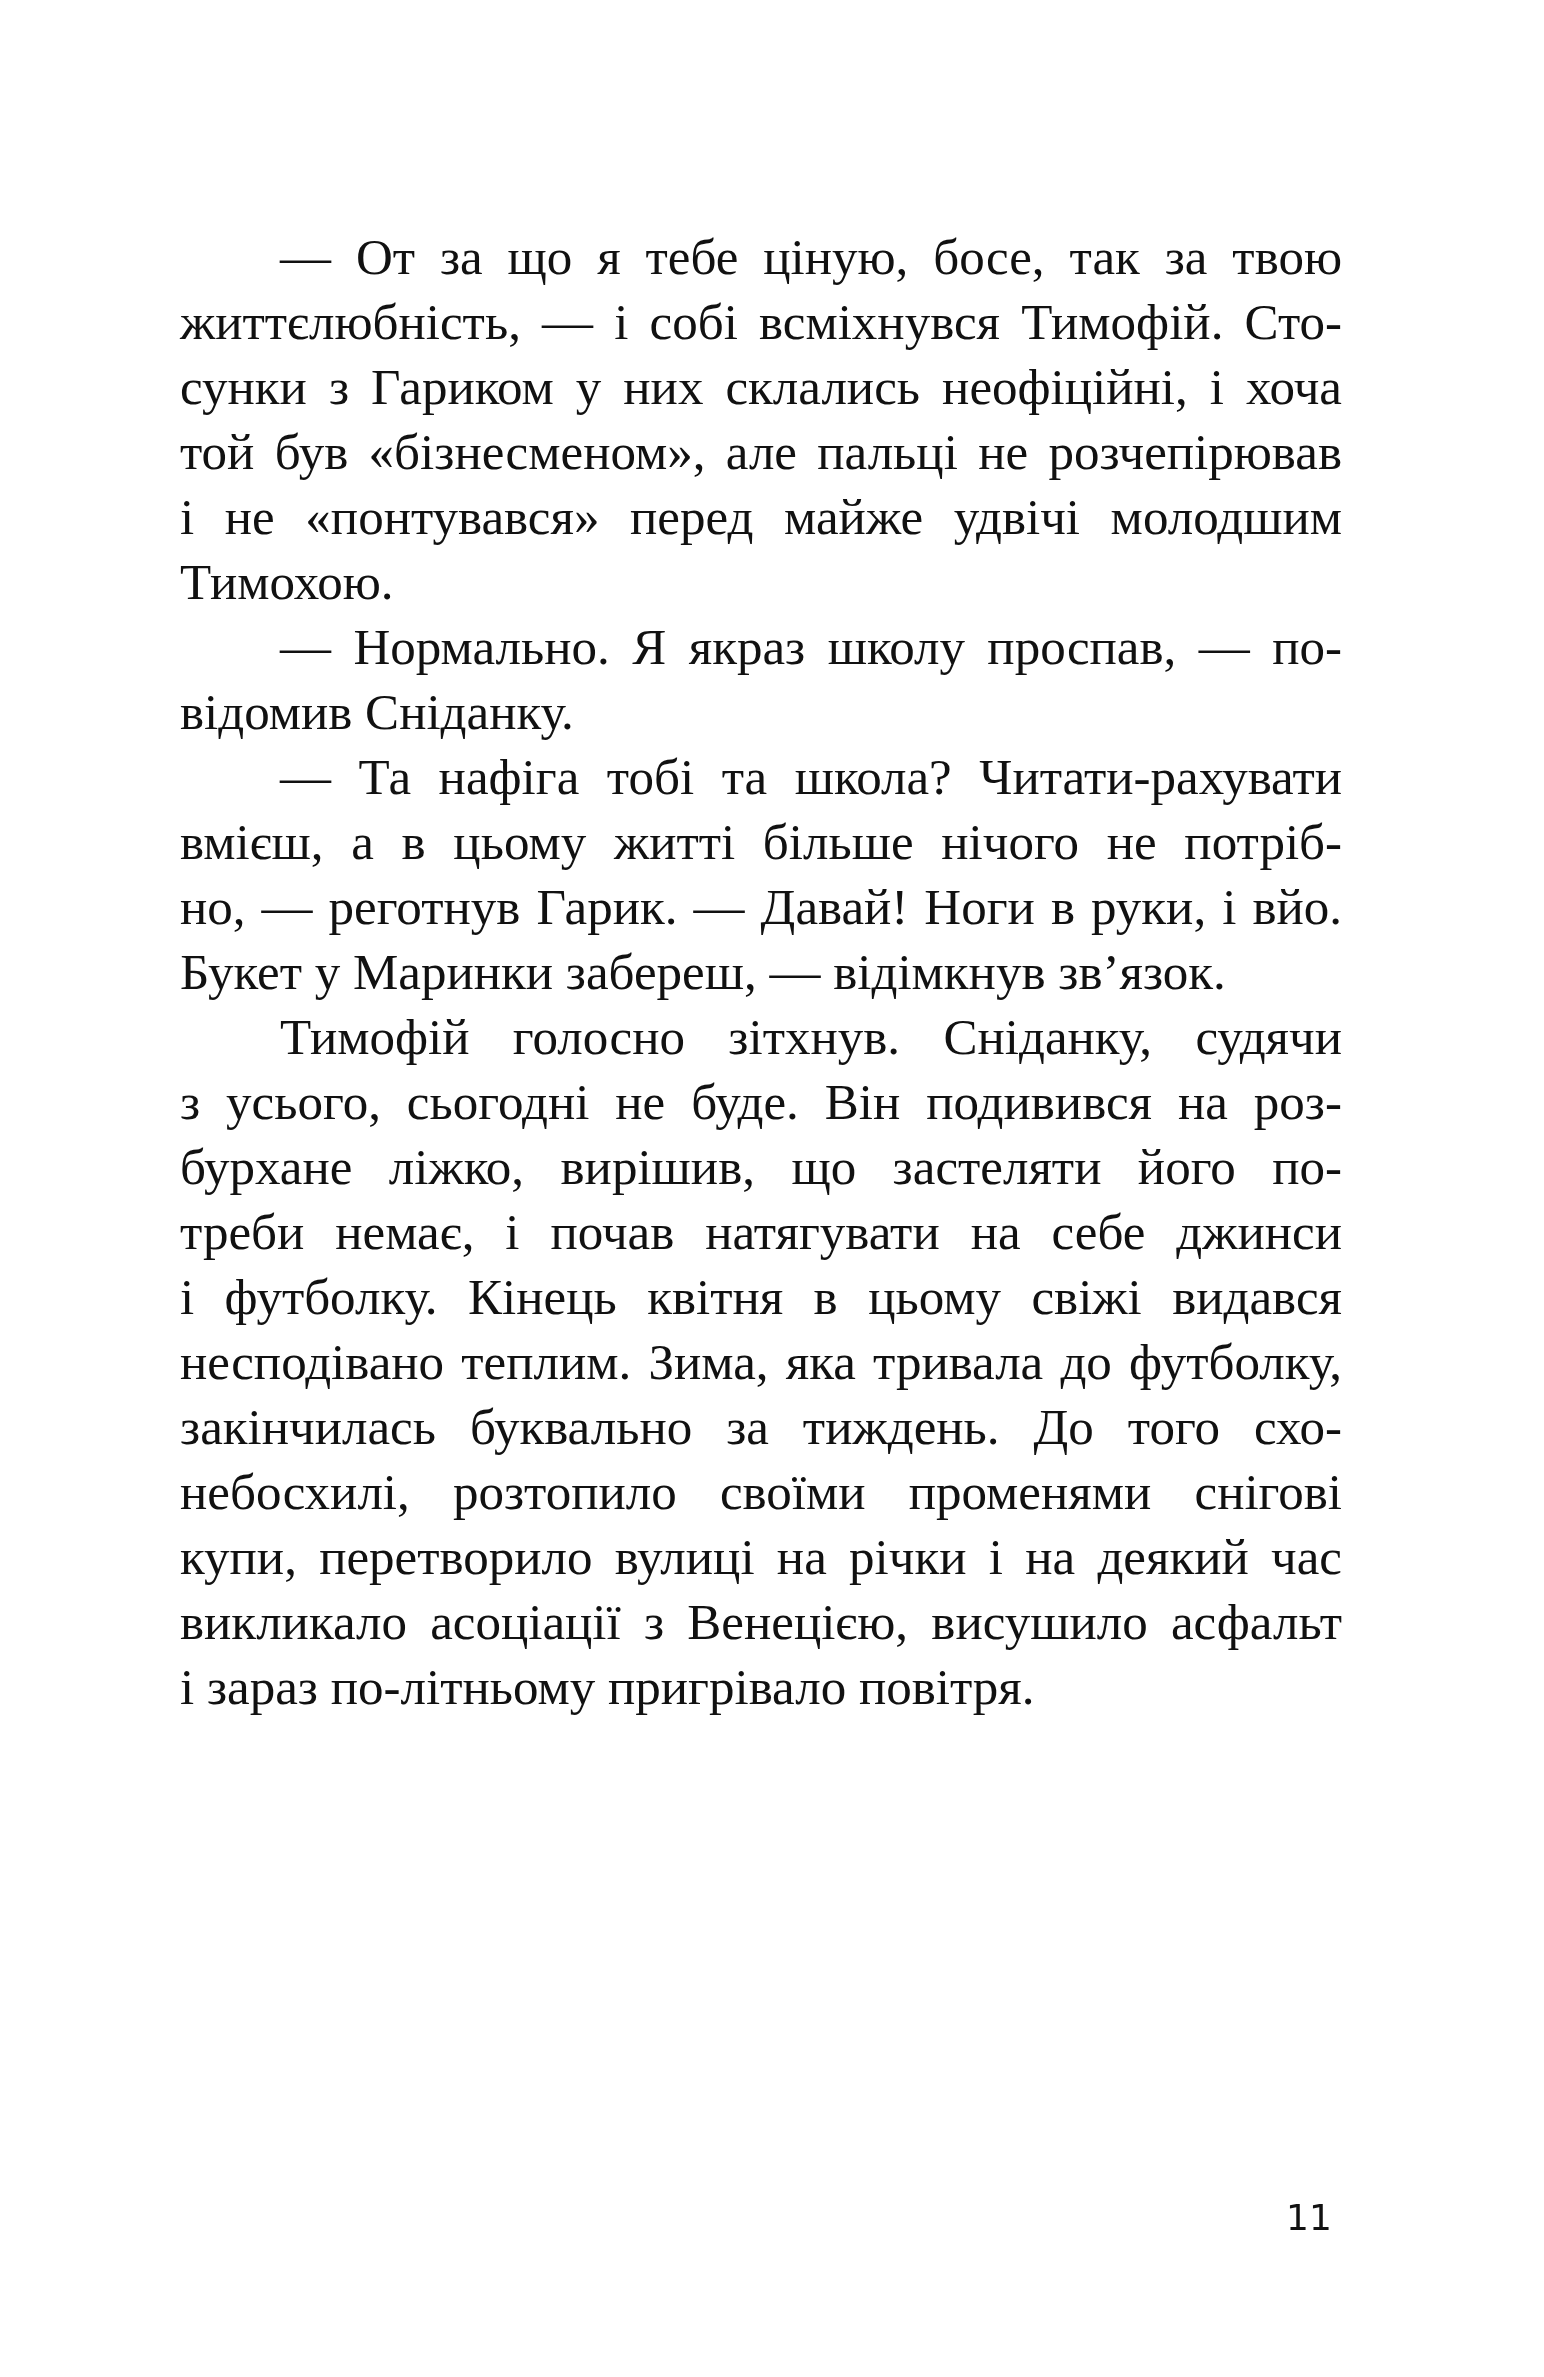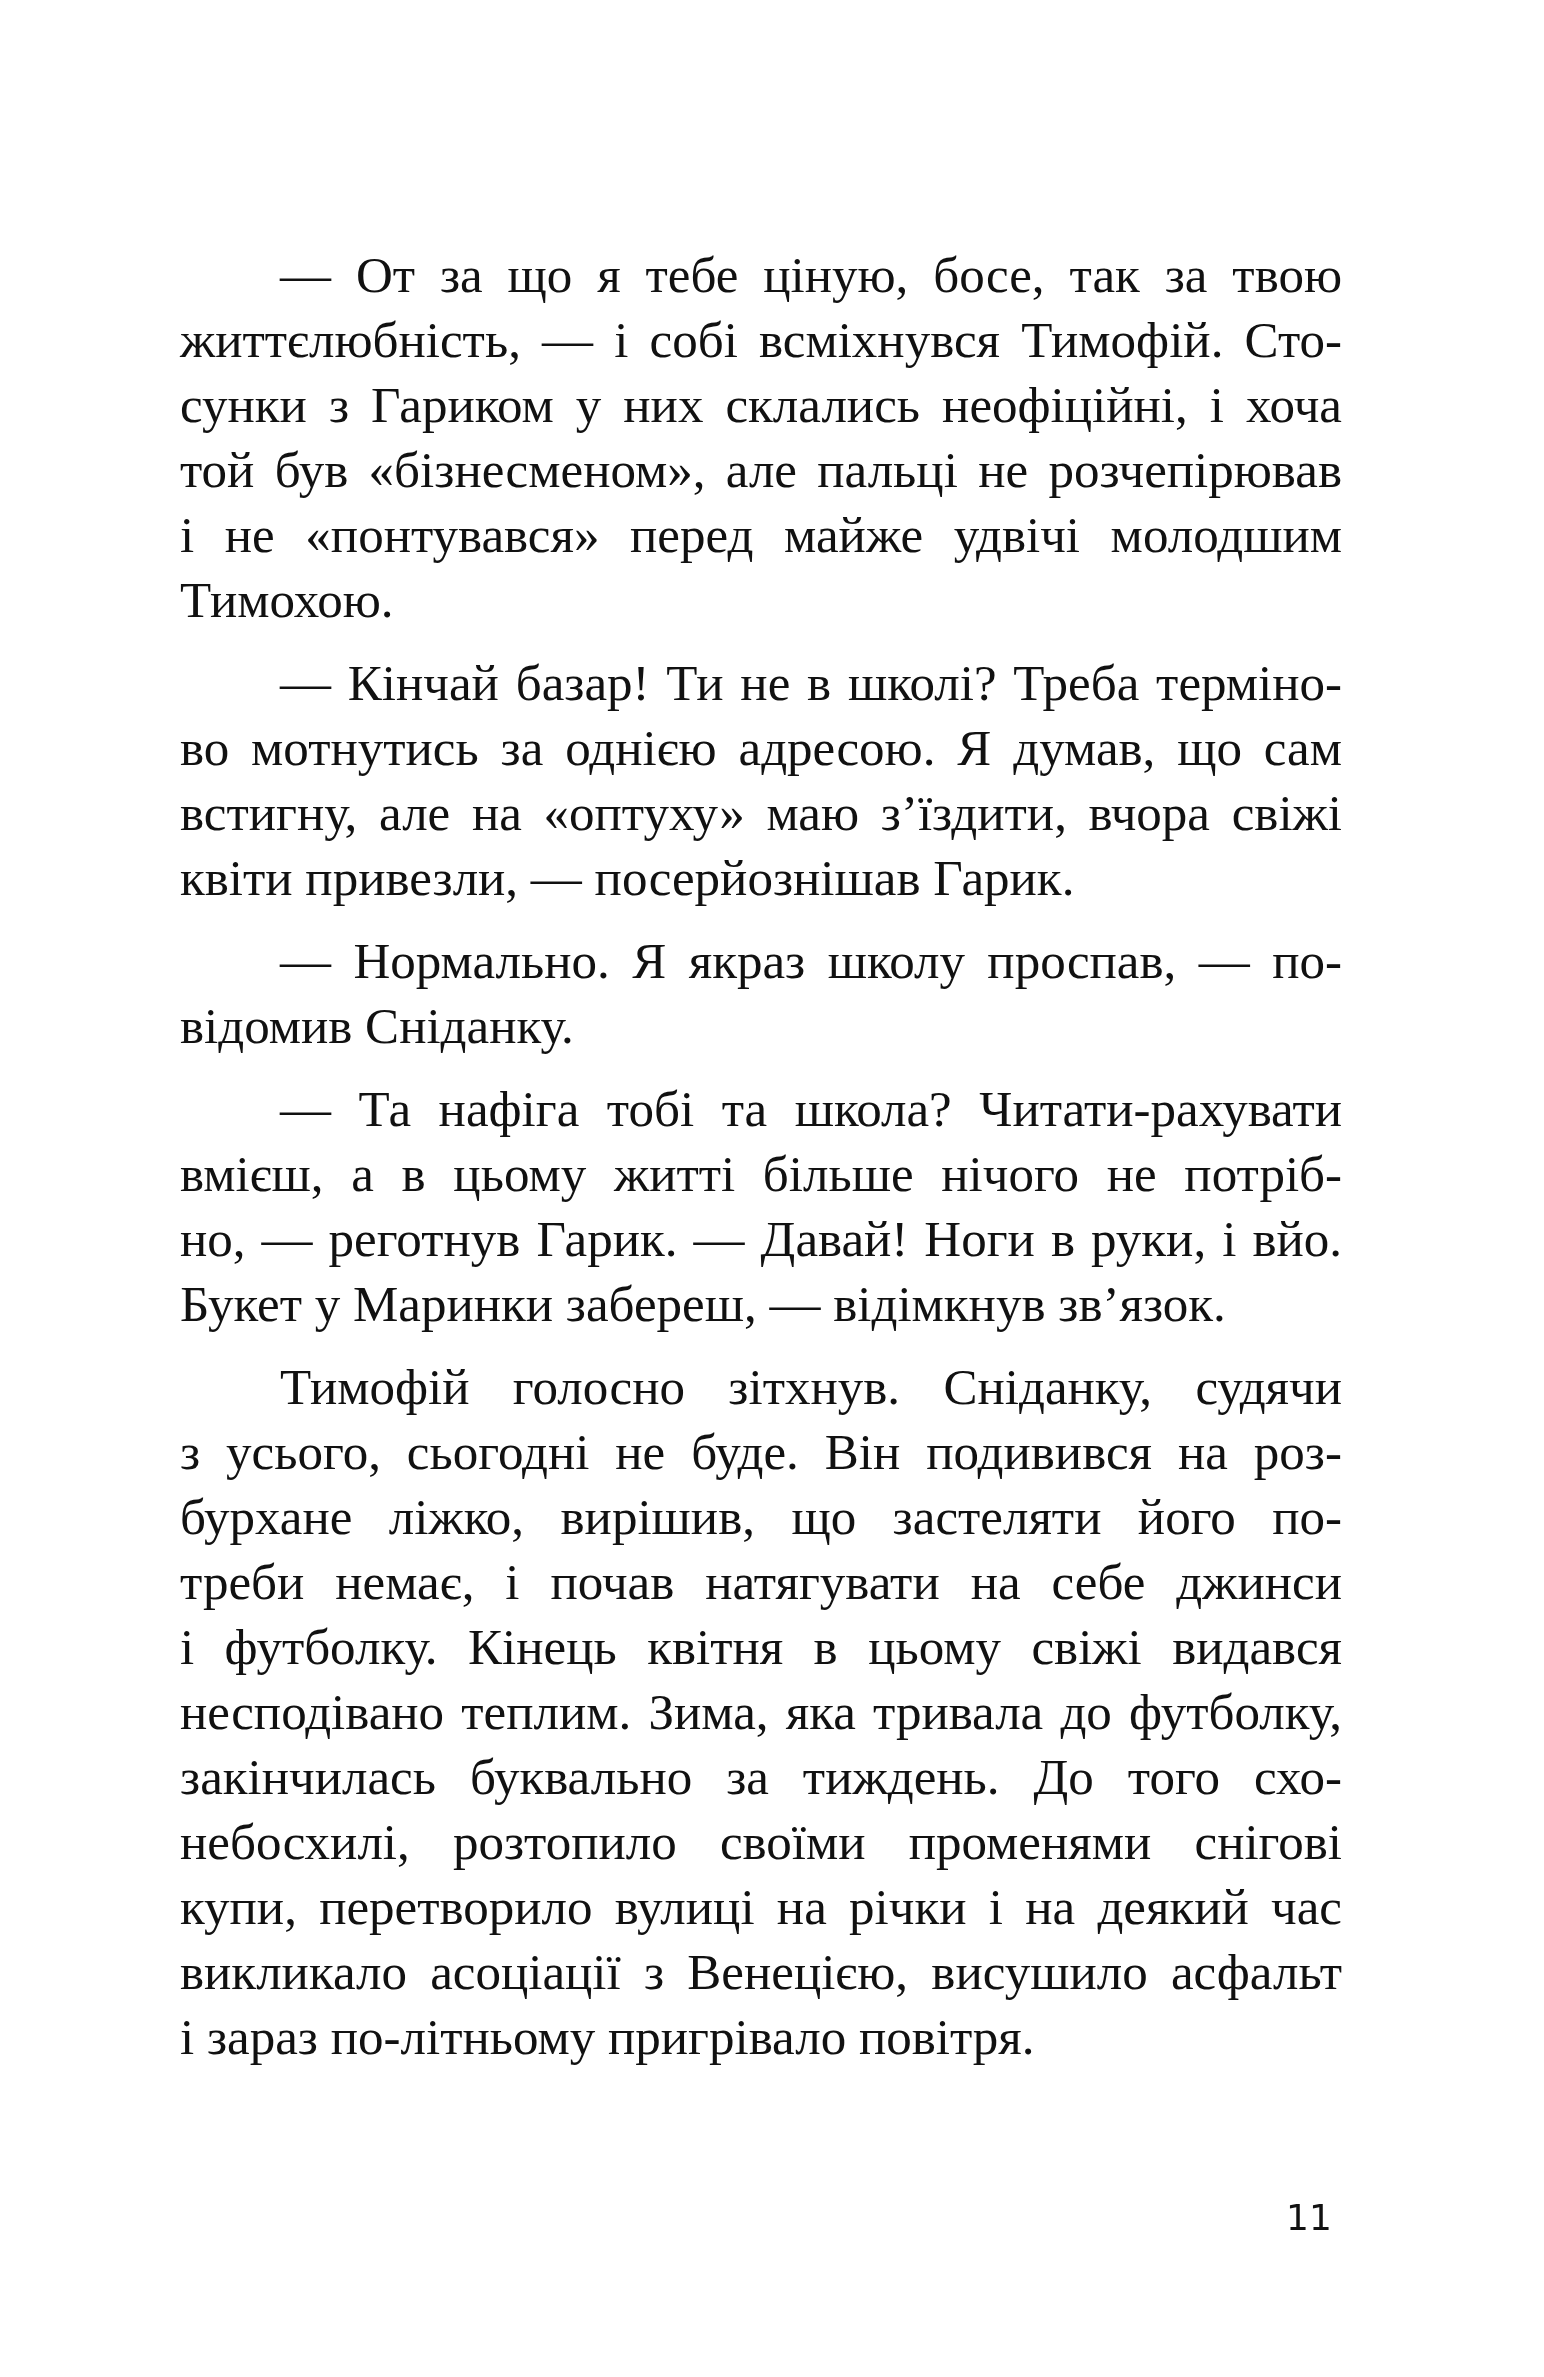--- a/index.html
+++ b/index.html
@@ -38,21 +38,20 @@
       text-align: justify;
       text-align-last: justify;
       overflow: visible;
     }
     .line.last {
       text-align: left;
       text-align-last: left;
     }
     .line.indent {
       padding-left: 100px;
-      margin-top: 18px;
     }
     .page-number {
       position: absolute;
       left: 1286px;
       top: 2190px;
       width: 64px;
       font-family: "DejaVu Sans", "Liberation Sans", sans-serif;
       font-size: 36px;
       line-height: 56px;
       color: #111111;
@@ -67,26 +66,20 @@
 
     <div class="paragraph">
       <span class="line indent">— От за що я тебе ціную, босе, так за твою</span>
       <span class="line">життєлюбність, — і собі всміхнувся Тимофій. Сто-</span>
       <span class="line">сунки з Гариком у них склались неофіційні, і хоча</span>
       <span class="line">той був «бізнесменом», але пальці не розчепірював</span>
       <span class="line">і не «понтувався» перед майже удвічі молодшим</span>
       <span class="line last">Тимохою.</span>
     </div>
 
-    <div class="paragraph">
-      <span class="line indent">— Кінчай базар! Ти не в школі? Треба терміно-</span>
-      <span class="line">во мотнутись за однією адресою. Я думав, що сам</span>
-      <span class="line">встигну, але на «оптуху» маю з’їздити, вчора свіжі</span>
-      <span class="line last">квіти привезли, — посерйознішав Гарик.</span>
-    </div>
 
     <div class="paragraph">
       <span class="line indent">— Нормально. Я якраз школу проспав, — по-</span>
       <span class="line last">відомив Сніданку.</span>
     </div>
 
     <div class="paragraph">
       <span class="line indent">— Та нафіга тобі та школа? Читати-рахувати</span>
       <span class="line">вмієш, а в цьому житті більше нічого не потріб-</span>
       <span class="line">но, — реготнув Гарик. — Давай! Ноги в руки, і вйо.</span>

